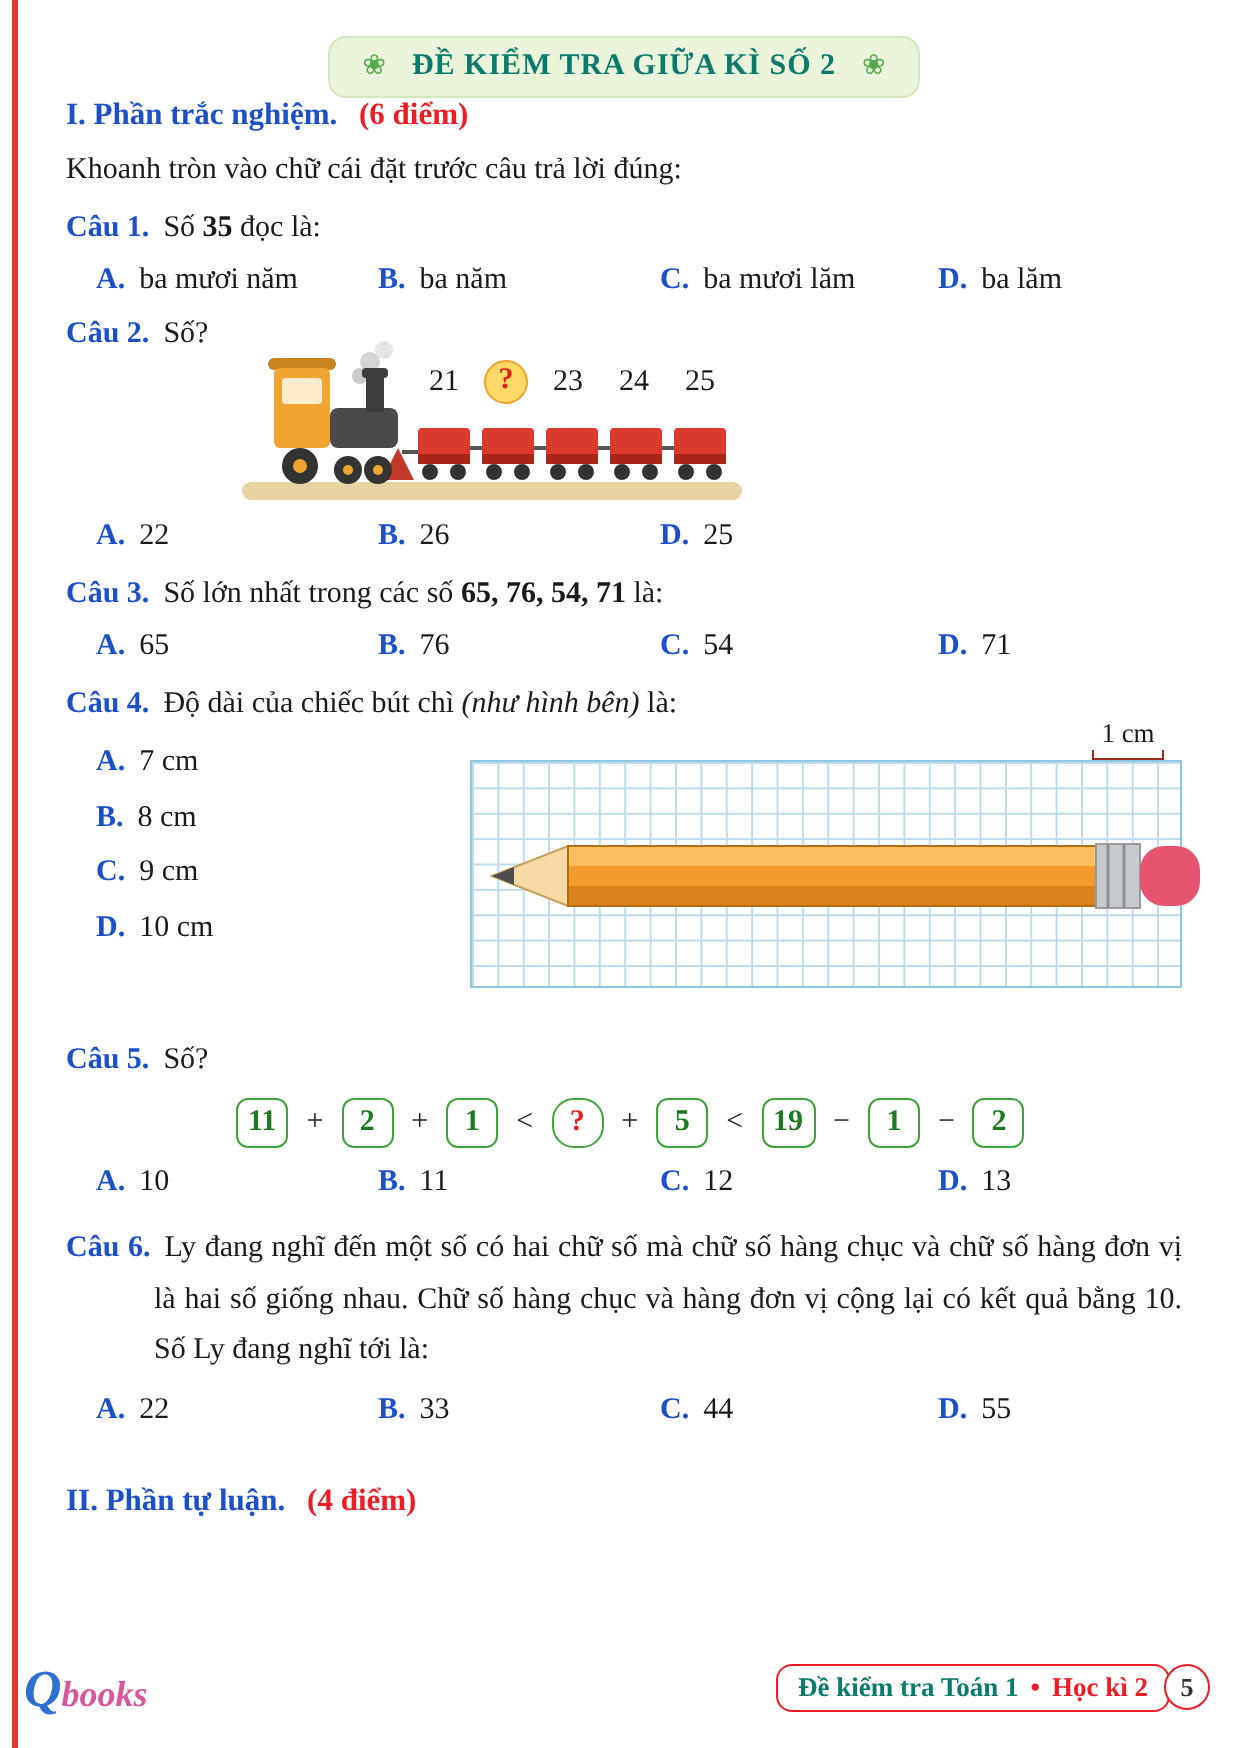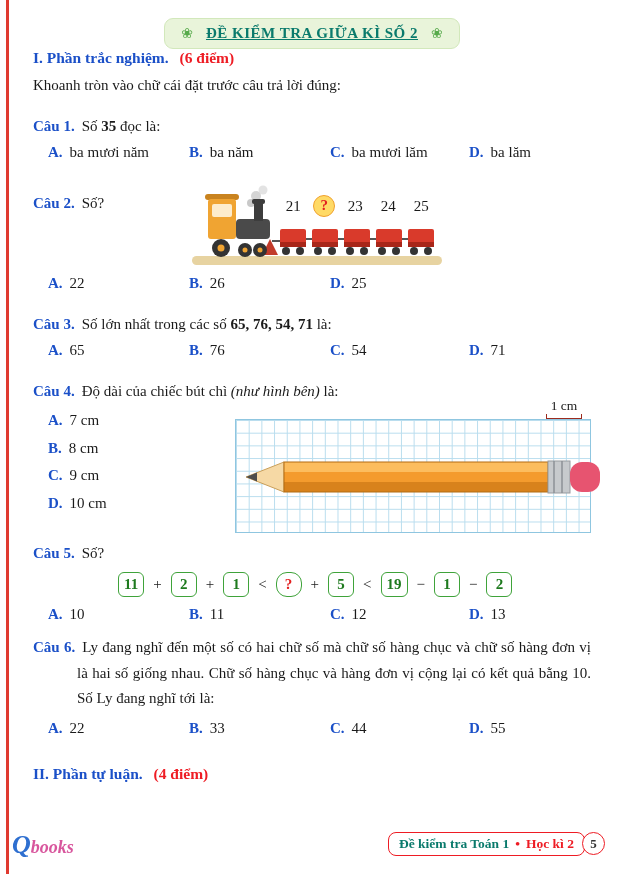--- a/index.html
+++ b/index.html
@@ -5,33 +5,33 @@
   * { box-sizing: border-box; margin: 0; padding: 0; }
   html,body { background:#fff; }
   body { font-family:"Liberation Serif", serif; color:#1a1a1a; }
   .page { position:relative; width:621px; height:874px; background:#fff; overflow:hidden;
           padding:0 30px 0 33px; margin:0 auto; }
   .left-rule { position:absolute; left:6px; top:0; bottom:0; width:2.5px; background:#e03a30; }
 
   .banner { margin:18px auto 0; width:max-content; display:flex; align-items:center; gap:13px;
             background:#e9f4da; border:1px solid #d2e8bb; border-radius:9px; padding:6px 16px; }
   .flower { color:#57aa4b; font-size:14px; line-height:1; }
-  .banner-title { color:#0a7a6c; font-weight:bold; font-size:15px; letter-spacing:.5px;text-decoration:underline; }
+  .banner-title { color:#0a7a6c; font-weight:bold; font-size:15px; letter-spacing:.5px; }
 
   .sec-heading { font-size:15.5px; font-weight:bold; }
   .sec-title { color:#1b50c8; }
   .sec-points { color:#ee1c24; margin-left:7px; }
   .instruction { margin-top:10px; font-size:15px; }
 
-  .q-line { margin-top:24px; font-size:15px; }
+  .q-line { margin-top:12px; font-size:15px; }
   .q-label { color:#1b50c8; font-weight:bold; margin-right:7px; }
   .opts { display:grid; grid-template-columns:141px 141px 139px auto; margin:9px 0 0 15px; font-size:15px; }
   .letter { color:#1b50c8; font-weight:bold; margin-right:7px; }
 
-  .q2-row { display:flex; margin-top:30px; }
+  .q2-row { display:flex; margin-top:6px;flex-direction:column; }
   .q2-row .q-line { margin-top:4px; }
   .train-fig { position:relative; width:250px; height:84px; margin-left:88px; margin-top:-8px; flex:none; }
   .train-svg { position:absolute; left:0; top:0; }
   .train-numbers { position:absolute; top:12px; left:88px; width:154px; display:flex;
                    justify-content:space-between; font-size:15px; z-index:2; }
   .tnum { width:26px; text-align:center; line-height:22px; }
   .tnum.circle { background:#ffda66; border:1.5px solid #f0a12e; border-radius:50%;
                  width:22px; height:22px; line-height:19px; color:#e32020; font-weight:bold; }
 
   .q4-row { display:flex; margin-top:2px; }
@@ -197,21 +197,21 @@
         <rect x="40" y="28" width="264" height="10" fill="#d8821c"></rect>
         <rect x="40" y="8" width="264" height="30" fill="none" stroke="#b36d12" stroke-width="1"></rect>
         <rect x="304" y="7" width="22" height="32" fill="#c7cacd" stroke="#979ba0" stroke-width="1"></rect>
         <line x1="310" y1="7" x2="310" y2="39" stroke="#8d9196" stroke-width="1.5"></line>
         <line x1="318" y1="7" x2="318" y2="39" stroke="#8d9196" stroke-width="1.5"></line>
         <rect x="326" y="8" width="30" height="30" rx="12" fill="#e75470"></rect>
       </svg>
     </div>
   </div>
 
-  <div class="q-line" style="margin-top:12px;">
+  <div class="q-line" style="margin-top:28px;">
     <span class="q-label">Câu 5.</span><span>Số?</span>
   </div>
   <div class="eq-row">
     <span class="eq-box">11</span>
     <span class="eq-op">+</span>
     <span class="eq-box">2</span>
     <span class="eq-op">+</span>
     <span class="eq-box">1</span>
     <span class="eq-op">&lt;</span>
     <span class="eq-box unknown">?</span>

